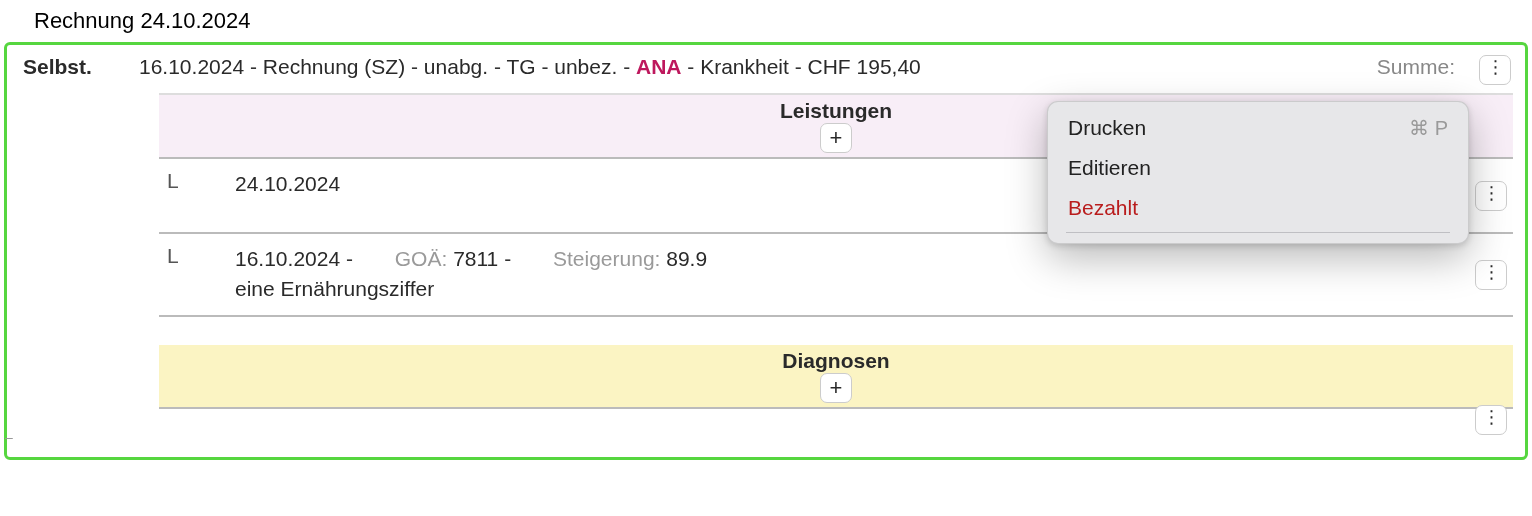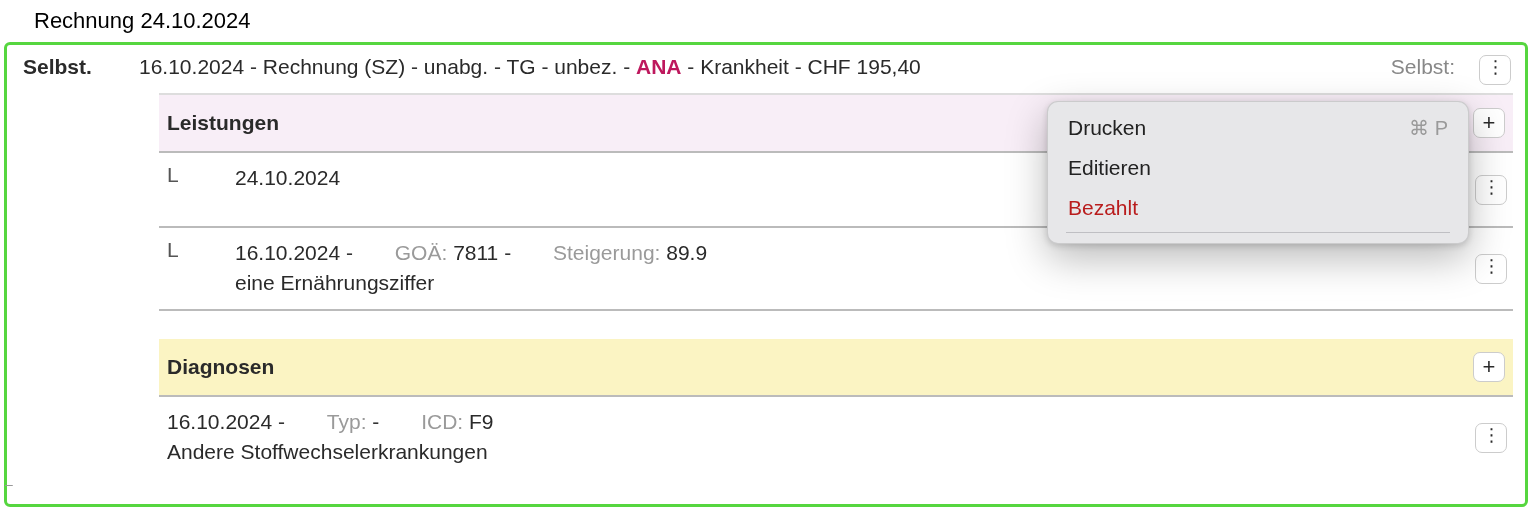--- a/index.html
+++ b/index.html
@@ -73,24 +73,25 @@
     .content-area {
       margin-left: 140px;
       border-top: 2px solid #ddd;
     }
     .section {
       position: relative;
     }
     .section-header {
       display: flex;
       align-items: center;
-      padding: 13px 8px;
+      padding: 4px 8px;
       font-weight: 700;
       border-bottom: 2px solid #bbb;
       font-size: 21px;
+      flex-direction: column;
     }
     .section-header .label {
       flex: 1;
     }
     .sec-leistungen.section-header,
     .sec-leistungen .item-row {
       background: #f8eef7;
     }
     .sec-diagnosen.section-header,
     .sec-diagnosen .item-row {
@@ -205,21 +206,21 @@
       <span>TG</span>
       <span class="sep"> - </span>
       <span>unbez.</span>
       <span class="sep"> - </span>
       <span class="ana">ANA</span>
       <span class="sep"> - </span>
       <span>Krankheit</span>
       <span class="sep"> - </span>
       <span>CHF 195,40</span>
     </div>
-    <div class="summe-label">Selbst:</div>
+    <div class="summe-label">Summe:</div>
     <div class="action-btn">
       <span class="dots">⋮</span>
     </div>
   </div>
 
   <div class="content-area">
 
     <div class="section">
       <div class="section-header sec-leistungen">
         <span class="label">Leistungen</span>
@@ -261,32 +262,20 @@
 
     <div class="section">
       <div class="section-header sec-diagnosen">
         <span class="label">Diagnosen</span>
         <div class="action-btn">
           <span class="plus-glyph">+</span>
         </div>
       </div>
 
       <div class="item-row sec-diagnosen" style="border-bottom:none;">
-        <div class="item-body">
-          <span>16.10.2024</span>
-          <span class="dash"> - </span>
-          <span class="muted">Typ:</span>
-          <span></span>
-          <span class="dash">  - </span>
-          <span class="muted">ICD:</span>
-          <span> </span>
-          <span>F9</span>
-          <br>
-          <span>Andere Stoffwechselerkrankungen</span>
-        </div>
         <div class="action-btn row-action">
           <span class="dots">⋮</span>
         </div>
       </div>
     </div>
 
   </div>
 
   <div class="minus-btn">–</div>
 

